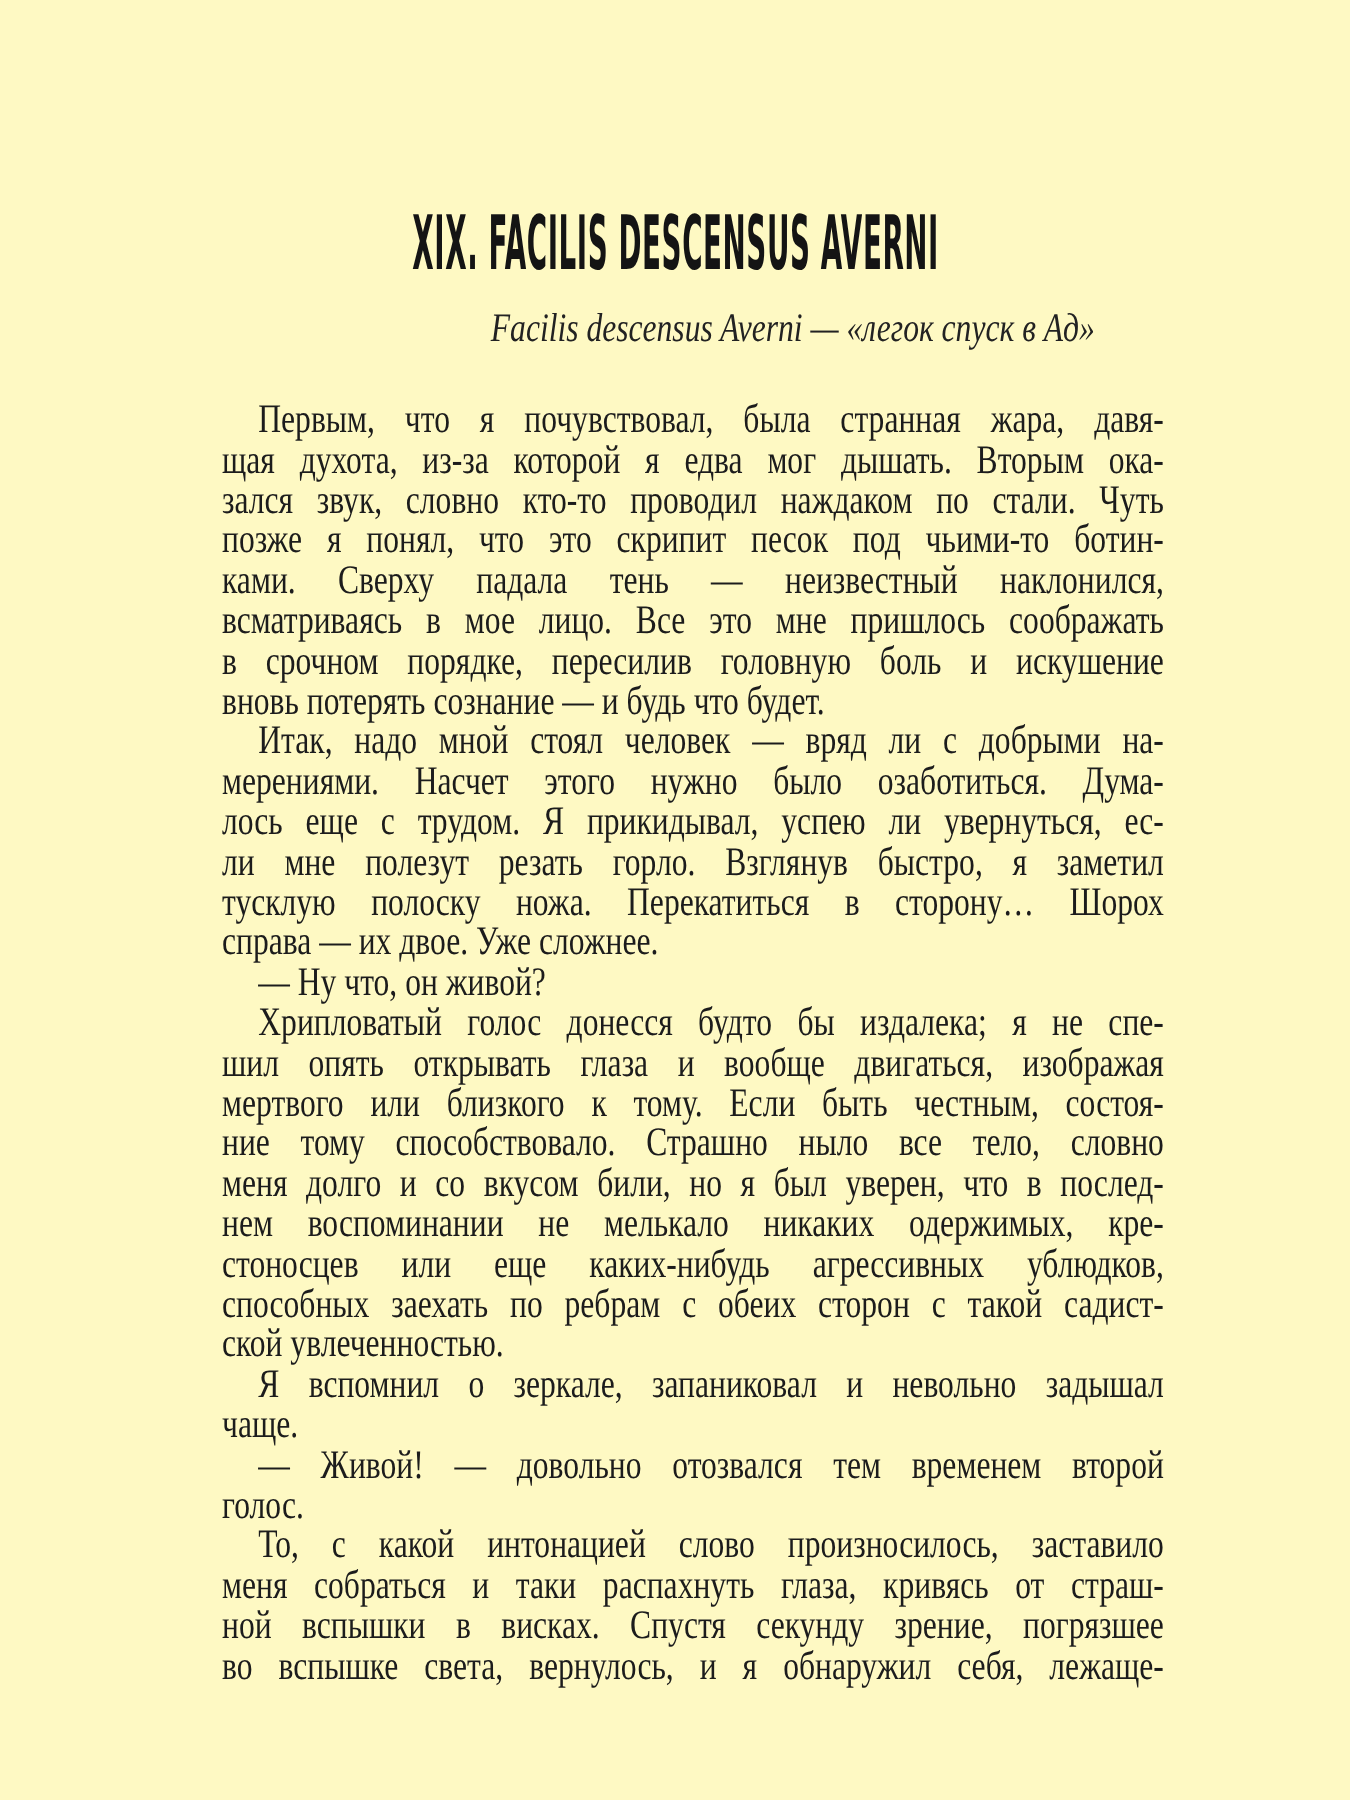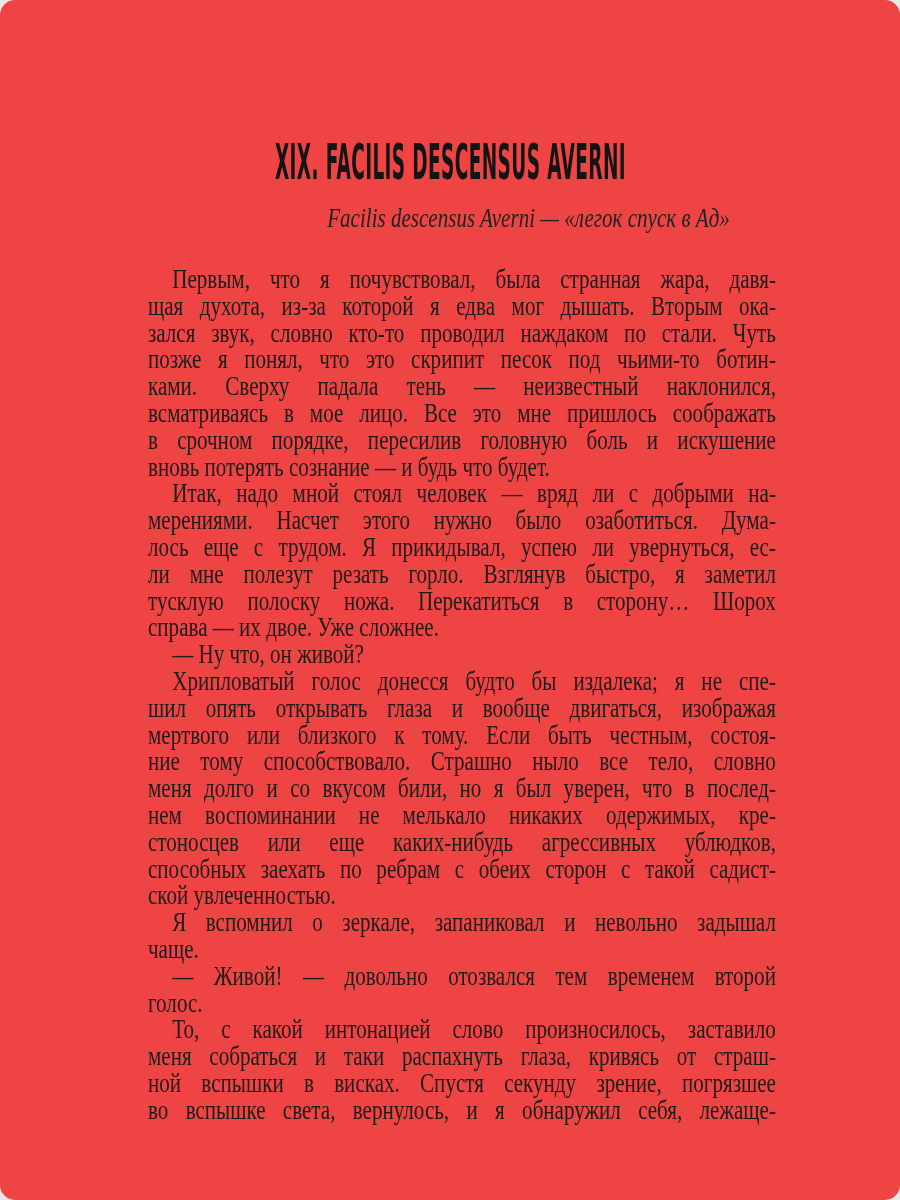--- a/index.html
+++ b/index.html
@@ -1,20 +1,19 @@
 <!DOCTYPE html>
 <html><head>
 <meta charset="utf-8">
 <style>
   html,body{margin:0;padding:0;background:#e9e9e9;}
   .page{
-    position:relative;width:900px;height:1200px;background:#ef4444;
+    position:relative;width:900px;height:1200px;background:#fef9c3;
     overflow:hidden;color:#1c1c1c;
     font-family:"Liberation Serif","DejaVu Serif",serif;
-    border-radius:15px;
   }
   
   .chapter-title{
     position:absolute;top:134px;left:450px;width:0;height:56px;
     display:flex;justify-content:center;align-items:flex-start;
     margin:0;padding:0;
   }
   .title-inner{
     font-family:"DejaVu Sans","Liberation Sans",sans-serif;
     font-weight:bold;font-size:50px;line-height:56px;white-space:nowrap;

